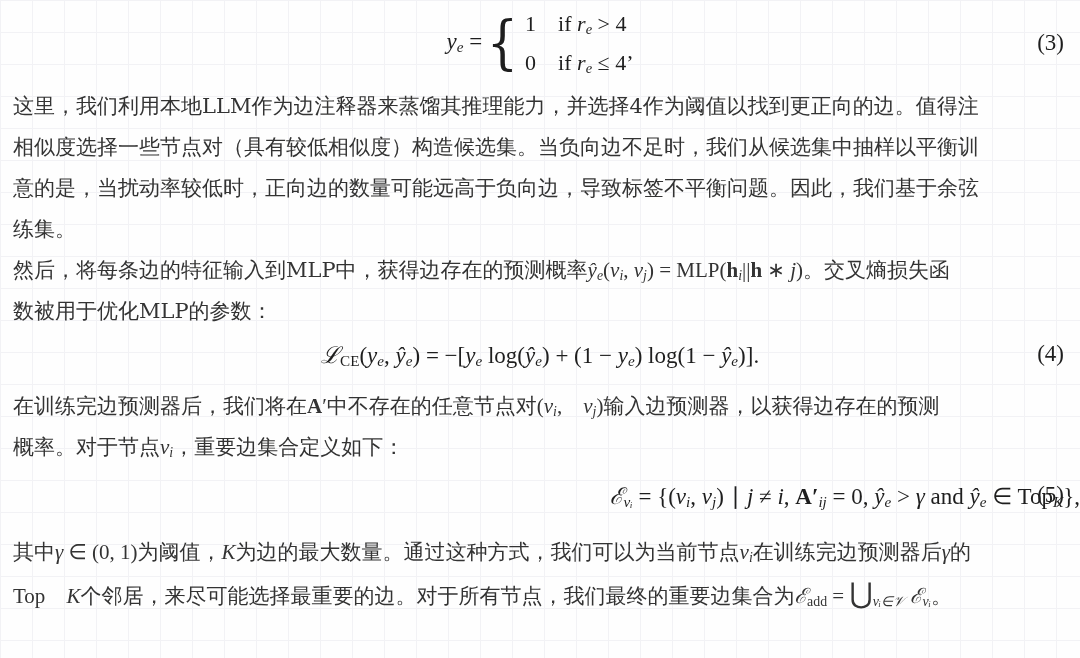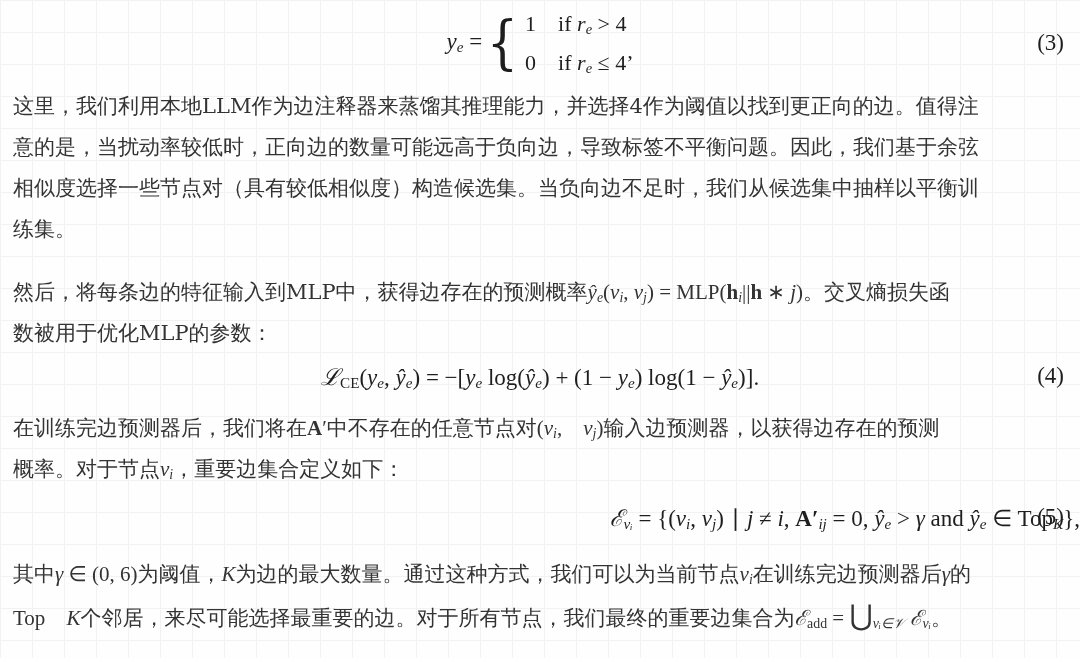--- a/index.html
+++ b/index.html
@@ -37,43 +37,43 @@
   .brace{
     font-family:"DejaVu Serif","Liberation Serif",serif;
     font-size:58px;font-weight:300;line-height:1;
     margin:0 4px 0 2px;transform:scaleX(0.85);
   }
   .eq-num{
     position:absolute;right:16px;top:50%;transform:translateY(-50%);
     font-family:"Liberation Serif",serif;font-size:23px;color:#1e1e1e;
   }
   .mt-p1{}
-  .mt-p2{margin-top:22px;}
+  .mt-p2{}
   .mt-p3{margin-top:10px;}
   .mt-p4{margin-top:14px;}
 </style>
 </head>
 <body>
 
 <div class="page">
 
   <div class="eq-row eq3">
     <span><span class="m">y</span><span class="m s">e</span><span class="mr"> = </span></span>
     <span class="brace">{</span>
     <div class="cases">
       <div class="case-line"><span class="mr">1</span><span class="mr"> if </span><span class="m">r</span><span class="m s">e</span><span class="mr"> &gt; 4</span></div>
       <div class="case-line"><span class="mr">0</span><span class="mr"> if </span><span class="m">r</span><span class="m s">e</span><span class="mr"> ≤ 4’</span></div>
     </div>
     <span class="eq-num">(3)</span>
   </div>
 
   <div class="para mt-p1">
     <div class="pline"><span class="c">这里，我们利用本地LLM作为边注释器来蒸馏其推理能力，并选择4作为阈值以找到更正向的边。值得注</span></div>
+    <div class="pline"><span class="c">相似度选择一些节点对（具有较低相似度）构造候选集。当负向边不足时，我们从候选集中抽样以平衡训</span></div>
     <div class="pline"><span class="c">意的是，当扰动率较低时，正向边的数量可能远高于负向边，导致标签不平衡问题。因此，我们基于余弦</span></div>
-    <div class="pline"><span class="c">相似度选择一些节点对（具有较低相似度）构造候选集。当负向边不足时，我们从候选集中抽样以平衡训</span></div>
     <div class="pline"><span class="c">练集。</span></div>
   </div>
 
   <div class="para mt-p2">
     <div class="pline"><span class="c">然后，将每条边的特征输入到MLP中，获得边存在的预测概率</span><span class="m">ŷ</span><span class="m s">e</span><span class="mr">(</span><span class="m">v</span><span class="m s">i</span><span class="mr">, </span><span class="m">v</span><span class="m s">j</span><span class="mr">) = MLP(</span><span class="mb">h</span><span class="m s">i</span><span class="mr">||</span><span class="mb">h</span><span class="mr"> ∗ </span><span class="m">j</span><span class="mr">)</span><span class="c">。交叉熵损失函</span></div>
     <div class="pline"><span class="c">数被用于优化MLP的参数：</span></div>
   </div>
 
   <div class="eq-row eq4">
     <span><span class="m">ℒ</span><span class="mr s">CE</span><span class="mr">(</span><span class="m">y</span><span class="m s">e</span><span class="mr">, </span><span class="m">ŷ</span><span class="m s">e</span><span class="mr">) = −[</span><span class="m">y</span><span class="m s">e</span><span class="mr"> log(</span><span class="m">ŷ</span><span class="m s">e</span><span class="mr">) + (1 − </span><span class="m">y</span><span class="m s">e</span><span class="mr">) log(1 − </span><span class="m">ŷ</span><span class="m s">e</span><span class="mr">)].</span></span>
@@ -84,17 +84,17 @@
     <div class="pline"><span class="c">在训练完边预测器后，我们将在</span><span class="mb">A</span><span class="mr">′</span><span class="c">中不存在的任意节点对</span><span class="mr">(</span><span class="m">v</span><span class="m s">i</span><span class="mr">, </span><span class="m">v</span><span class="m s">j</span><span class="mr">)</span><span class="c">输入边预测器，以获得边存在的预测</span></div>
     <div class="pline"><span class="c">概率。对于节点</span><span class="m">v</span><span class="m s">i</span><span class="c">，重要边集合定义如下：</span></div>
   </div>
 
   <div class="eq-row eq5">
     <span><span class="m">ℰ</span><span class="m s">vᵢ</span><span class="mr"> = {(</span><span class="m">v</span><span class="m s">i</span><span class="mr">, </span><span class="m">v</span><span class="m s">j</span><span class="mr">) ∣ </span><span class="m">j</span><span class="mr"> ≠ </span><span class="m">i</span><span class="mr">, </span><span class="mb">A′</span><span class="m s">ij</span><span class="mr"> = 0, </span><span class="m">ŷ</span><span class="m s">e</span><span class="mr"> &gt; </span><span class="m">γ</span><span class="mr"> and </span><span class="m">ŷ</span><span class="m s">e</span><span class="mr"> ∈ Top</span><span class="m s">K</span><span class="mr">},</span></span>
     <span class="eq-num">(5)</span>
   </div>
 
   <div class="para mt-p4">
-    <div class="pline"><span class="c">其中</span><span class="m">γ</span><span class="mr"> ∈ (0, 6)</span><span class="c">为阈值，</span><span class="m">K</span><span class="c">为边的最大数量。通过这种方式，我们可以为当前节点</span><span class="m">v</span><span class="m s">i</span><span class="c">在训练完边预测器后</span><span class="m">γ</span><span class="c">的</span></div>
+    <div class="pline"><span class="c">其中</span><span class="m">γ</span><span class="mr"> ∈ (0, 1)</span><span class="c">为阈值，</span><span class="m">K</span><span class="c">为边的最大数量。通过这种方式，我们可以为当前节点</span><span class="m">v</span><span class="m s">i</span><span class="c">在训练完边预测器后</span><span class="m">γ</span><span class="c">的</span></div>
     <div class="pline"><span class="mr">Top</span><span class="mr"> </span><span class="m">K</span><span class="c">个邻居，来尽可能选择最重要的边。对于所有节点，我们最终的重要边集合为</span><span class="m">ℰ</span><span class="mr s">add</span><span class="mr"> = </span><span class="mr big">⋃</span><span class="m s">vᵢ∈𝒱</span><span class="mr"> </span><span class="m">ℰ</span><span class="m s">vᵢ</span><span class="c">。</span></div>
   </div>
 
 </div>
 
 </body></html>

